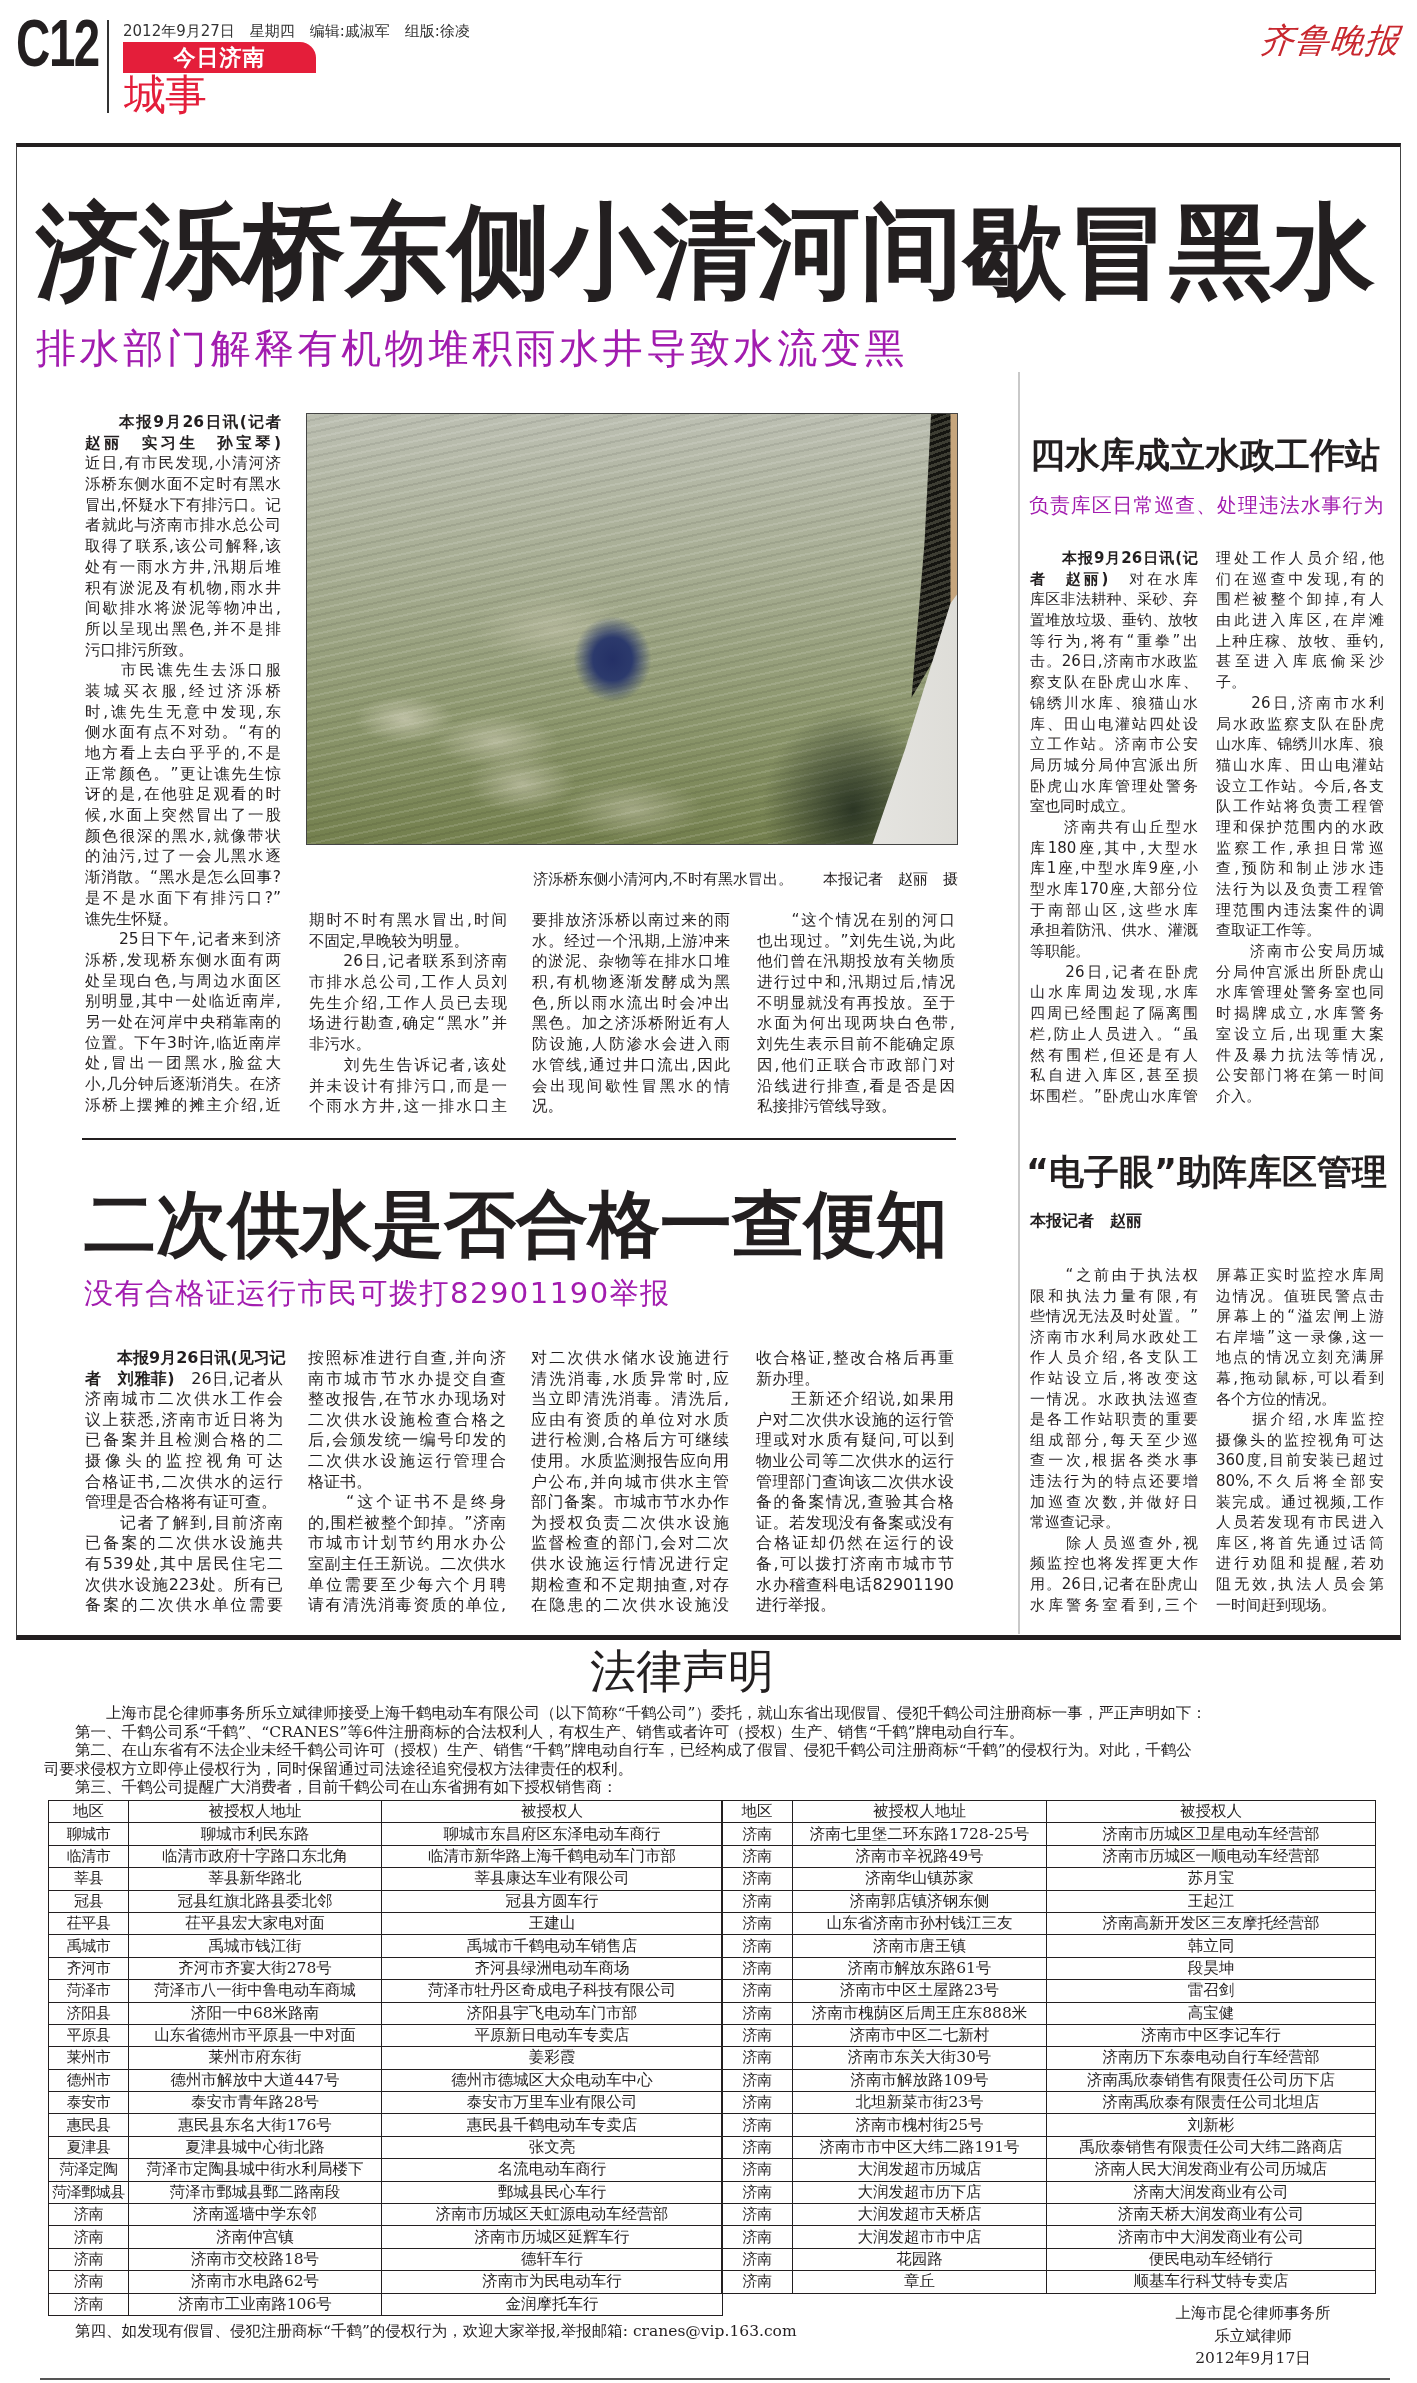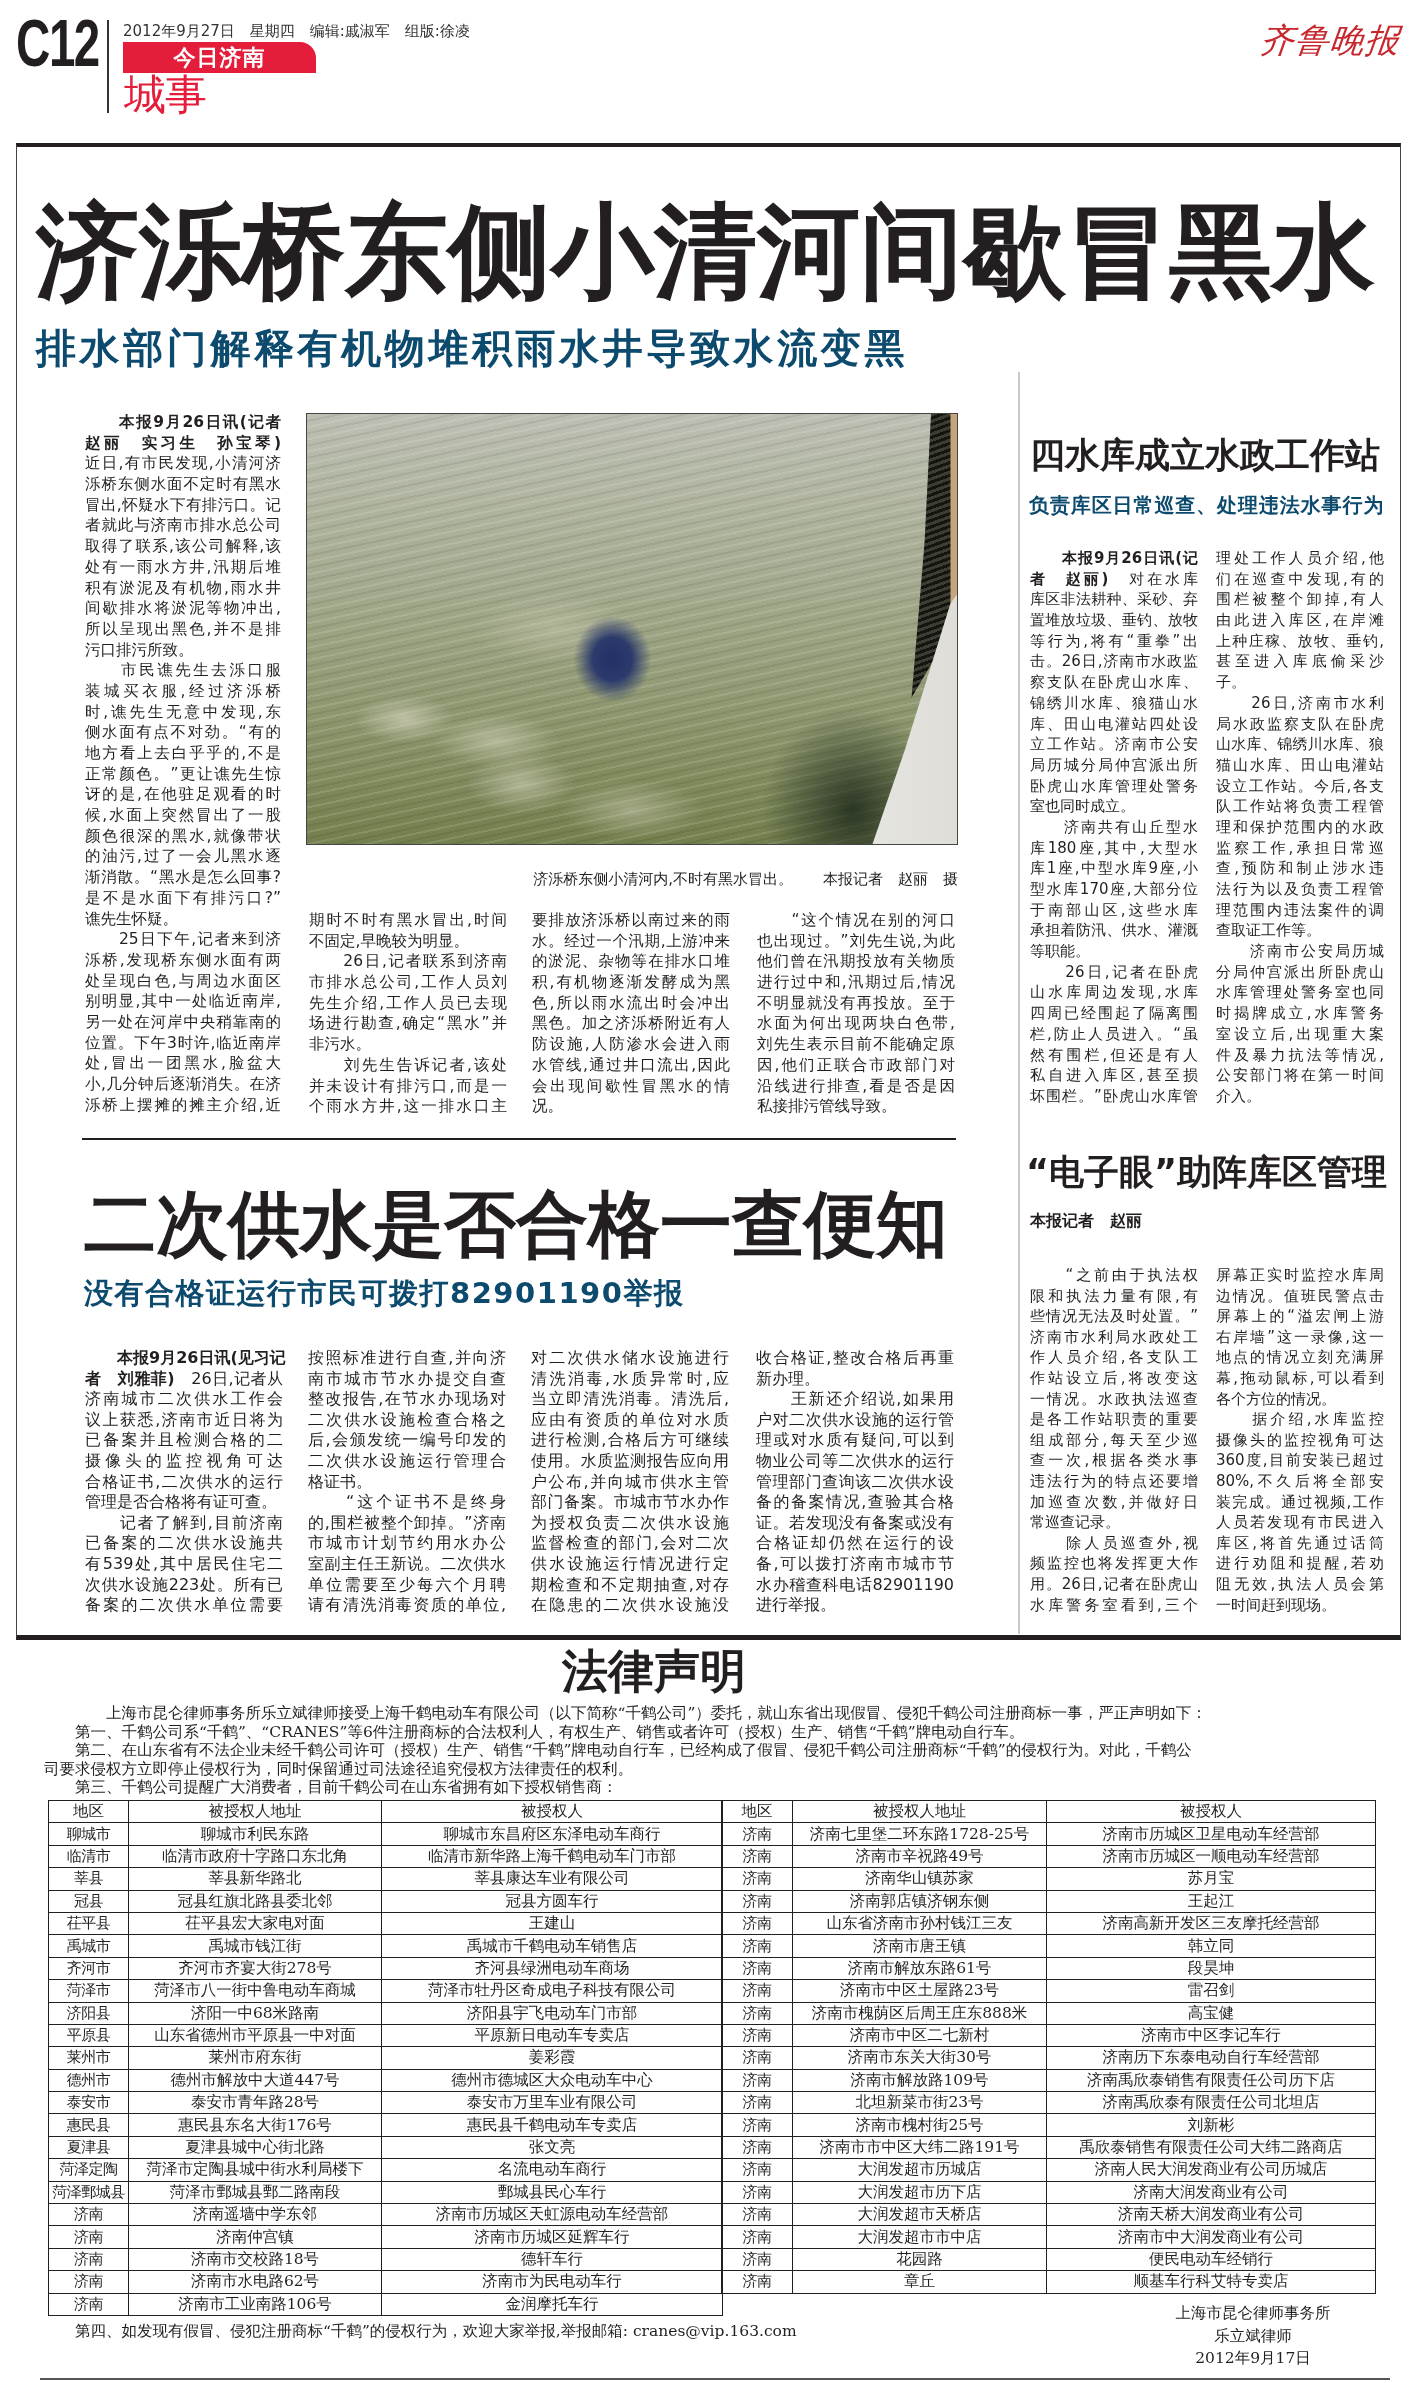--- a/index.html
+++ b/index.html
@@ -14,21 +14,21 @@
 #section-tab{left:123px;top:42px;width:193px;height:31px;background:var(--red,#e41e3a);border-top-right-radius:16px;color:#fff;font-weight:bold;font-size:22px;line-height:31px;text-align:center;letter-spacing:1px}
 #section-title{left:124px;top:74px;font-size:42px;font-weight:normal;line-height:1;color:var(--red,#e41e3a);letter-spacing:-1px}
 #masthead{left:1260px;top:20px;font-family:"DejaVu Serif",serif;font-style:italic;font-size:34px;line-height:1.2;color:var(--mast,#c8272e);letter-spacing:1px;transform:skewX(-6deg)}
 
 
 #frame{left:16px;top:143px;width:1385px;height:1497px;border-top:4px solid #231f20;border-bottom:5px solid #231f20;border-left:1px solid #444;border-right:1px solid #444}
 #side-sep{left:1018px;top:372px;width:2px;height:1262px;background:#c9c9c9}
 #mid-rule{left:82px;top:1138px;width:874px;height:2px;background:#231f20}
 
 .hl{position:absolute;font-weight:bold;line-height:1.08;white-space:nowrap}
-.sub{position:absolute;font-weight:bold;line-height:1.1;white-space:nowrap;color:#0c4a6e}
+.sub{position:absolute;font-weight:normal;line-height:1.1;white-space:nowrap;color:#a21caf}
 
 #main-headline{left:36px;top:196px;font-size:103px;letter-spacing:0}
 #main-subhead{left:36px;top:326px;font-size:40px;letter-spacing:3.6px}
 
 
 #photo{left:306px;top:413px;width:652px;height:432px;border:1px solid #444;overflow:hidden;
  background:
   radial-gradient(ellipse 6% 10% at 47% 57%, #243066 0%, #2c3a6c 50%, rgba(44,58,108,0) 100%),
   radial-gradient(ellipse 11% 8% at 15% 71%, rgba(226,222,204,.6), rgba(226,222,204,0) 70%),
   radial-gradient(ellipse 14% 9% at 29% 76%, rgba(226,222,204,.5), rgba(226,222,204,0) 70%),
@@ -57,21 +57,21 @@
 #res-headline{left:1030px;top:437px;font-size:35px}
 #res-subhead{left:1029px;top:494px;font-size:20px;letter-spacing:.9px}
 #eye-headline{left:1026px;top:1154px;font-size:35px}
 #eye-byline{left:1030px;top:1211px;font-size:16px;font-weight:bold;line-height:20px;white-space:pre}
 
 
 #water-headline{left:84px;top:1186px;font-size:72px}
 #water-subhead{left:84px;top:1278px;font-size:29px;letter-spacing:1.5px}
 
 
-#legal-title{left:562px;top:1646px;width:240px;font-size:46px;font-weight:bold;line-height:1.1;font-family:"DejaVu Serif",serif}
+#legal-title{left:562px;top:1646px;width:240px;text-align:center;font-size:46px;font-weight:normal;line-height:1.1;font-family:"DejaVu Serif",serif}
 #legal-lines{left:44px;top:1704px;font-family:"DejaVu Serif",serif;font-size:15.5px}
 #legal-lines .ln{height:18.5px;line-height:18.5px;white-space:nowrap}
 .ltable{position:absolute;border-collapse:collapse;table-layout:fixed;font-family:"DejaVu Serif",serif;font-size:15.5px}
 .ltable td{border:1.5px solid #231f20;height:22.4px;line-height:19px;text-align:center;white-space:nowrap;padding:0;overflow:hidden}
 #ltable-left{left:48px;top:1800px;width:674px}
 #ltable-right{left:721px;top:1800px;width:654px}
 .ltable td.reg{font-size:15px;letter-spacing:-.5px}
 #legal-item4{left:75px;top:2322px;font-family:"DejaVu Serif",serif;font-size:15.5px;line-height:18px;white-space:nowrap}
 #legal-sign{left:1140px;top:2302px;width:226px;text-align:center;font-family:"DejaVu Serif",serif;font-size:15.5px}
 #legal-sign .ln{height:22.5px;line-height:22.5px}

